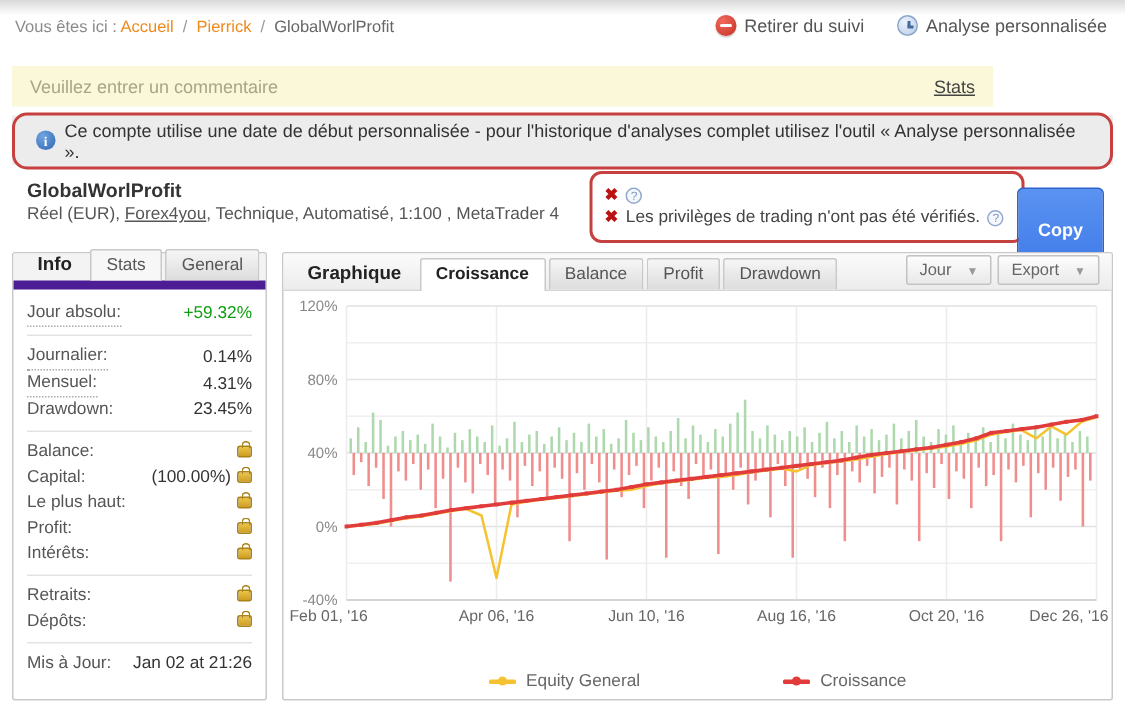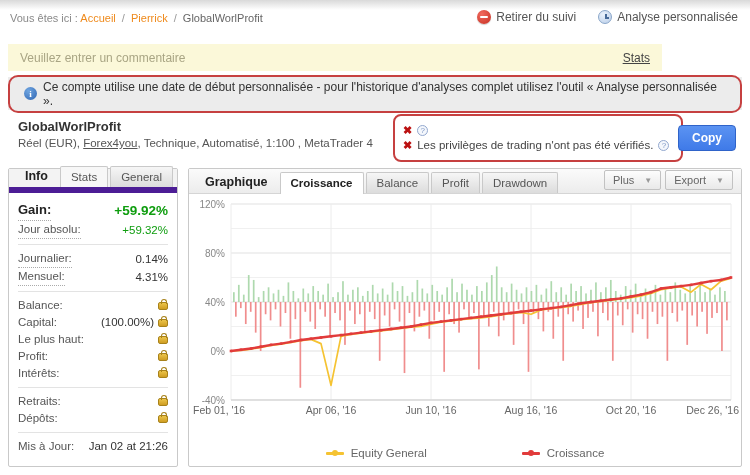--- a/index.html
+++ b/index.html
@@ -37,21 +37,21 @@
 
   
   .account { position:absolute; top:114px; left:8px; width:734px; height:50px; }
   .account-name { position:absolute; left:10px; top:5px; font-size:13px; font-weight:bold; color:#333; }
   .account-sub { position:absolute; left:10px; top:23px; font-size:11.5px; color:#555; }
   .account-sub .broker { color:#555; text-decoration:underline; cursor:pointer; }
   .warn-box { position:absolute; left:385px; top:0px; width:290px; height:48px; border:2px solid #c64040; border-radius:8px; padding:5px 8px; display:flex; flex-direction:column; justify-content:center; gap:3px; }
   .warn-row { display:flex; align-items:center; gap:5px; font-size:11.5px; color:#444; }
   .icon-cross { color:#bb1111; font-size:11px; font-weight:bold; line-height:1; }
   .icon-help { width:11px; height:11px; border-radius:50%; border:1px solid #93a8cf; color:#7f97c4; font-size:8px; display:inline-flex; align-items:center; justify-content:center; background:#f4f7fc; }
-  .copy-btn { position:absolute; right:6px; top:11px; background:linear-gradient(#5b93f2,#3f7ae8); color:#fff; font-size:12px; font-weight:bold; border:1px solid #2f63c9; border-radius:4px; padding:5px 13px; cursor:pointer; }
+  .copy-btn { position:absolute; right:6px; top:11px; background:linear-gradient(#5b93f2,#3f7ae8); color:#fff; font-size:12px; font-weight:bold; border:1px solid #2f63c9; border-radius:4px; padding:20px 13px; cursor:pointer; }
 
   
   .panel { position:absolute; background:#fff; border:1px solid #c9c9c9; border-radius:2px; }
   .info-panel { top:168px; left:8px; width:170px; height:299px; }
   .chart-panel { top:168px; left:188px; width:554px; height:299px; }
 
   .tabbar { height:24px; background:#f3f3f3; border-bottom:6px solid #4c1d95; display:flex; align-items:flex-end; }
   .tab { font-size:11.5px; padding:4px 10px; color:#555; border:1px solid #c9c9c9; border-bottom:none; background:linear-gradient(#f6f6f6,#dcdcdc); margin-right:2px; cursor:pointer; border-radius:2px 2px 0 0; }
   .tab.active { background:#fff; font-weight:bold; color:#222; position:relative; top:1px; padding-bottom:5px; }
   .tab.first { border:none; background:none; font-weight:bold; color:#222; font-size:12.5px; cursor:default; }
@@ -139,36 +139,36 @@
   <button class="copy-btn">Copy</button>
 </div>
 
 <div class="panel info-panel">
   <div class="tabbar" style="padding-left:6px;">
     <span class="tab first">Info</span>
     <span class="tab lighter">Stats</span>
     <span class="tab">General</span>
   </div>
   <div class="info-body">
-    <div class="irow big">
-      <span class="lbl dot">Gain:</span>
-      <span class="val green">+59.92%</span>
-    </div>
     <div class="irow">
       <span class="lbl dot">Jour absolu:</span>
       <span class="val green">+59.32%</span>
     </div>
     <div class="hr"></div>
     <div class="irow">
       <span class="lbl dot">Journalier:</span>
       <span class="val">0.14%</span>
     </div>
     <div class="irow">
       <span class="lbl dot">Mensuel:</span>
       <span class="val">4.31%</span>
+    </div>
+    <div class="irow">
+      <span class="lbl">Drawdown:</span>
+      <span class="val">23.45%</span>
     </div>
     <div class="hr"></div>
     <div class="irow">
       <span class="lbl">Balance:</span>
       <span class="val"><span class="lock"></span></span>
     </div>
     <div class="irow">
       <span class="lbl">Capital:</span>
       <span class="val muted"><span>(100.00%)</span><span class="lock"></span></span>
     </div>
@@ -204,21 +204,21 @@
 
 <div class="panel chart-panel">
   <div class="chart-head">
     <span class="tab first">Graphique</span>
     <span class="tab active">Croissance</span>
     <span class="tab">Balance</span>
     <span class="tab">Profit</span>
     <span class="tab">Drawdown</span>
     <span class="spacer"></span>
     <span class="mini-btn">
-      <span>Plus</span>
+      <span>Jour</span>
       <span class="arr">▼</span>
     </span>
     <span class="mini-btn">
       <span>Export</span>
       <span class="arr">▼</span>
     </span>
   </div>
   <svg id="growth-chart" width="552" height="240">
       <line x1="42" x2="542" y1="206" y2="206" stroke="#e1e1e1" stroke-width="1"></line>
       <line x1="42" x2="542" y1="181.5" y2="181.5" stroke="#f0f0f0" stroke-width="1"></line>

